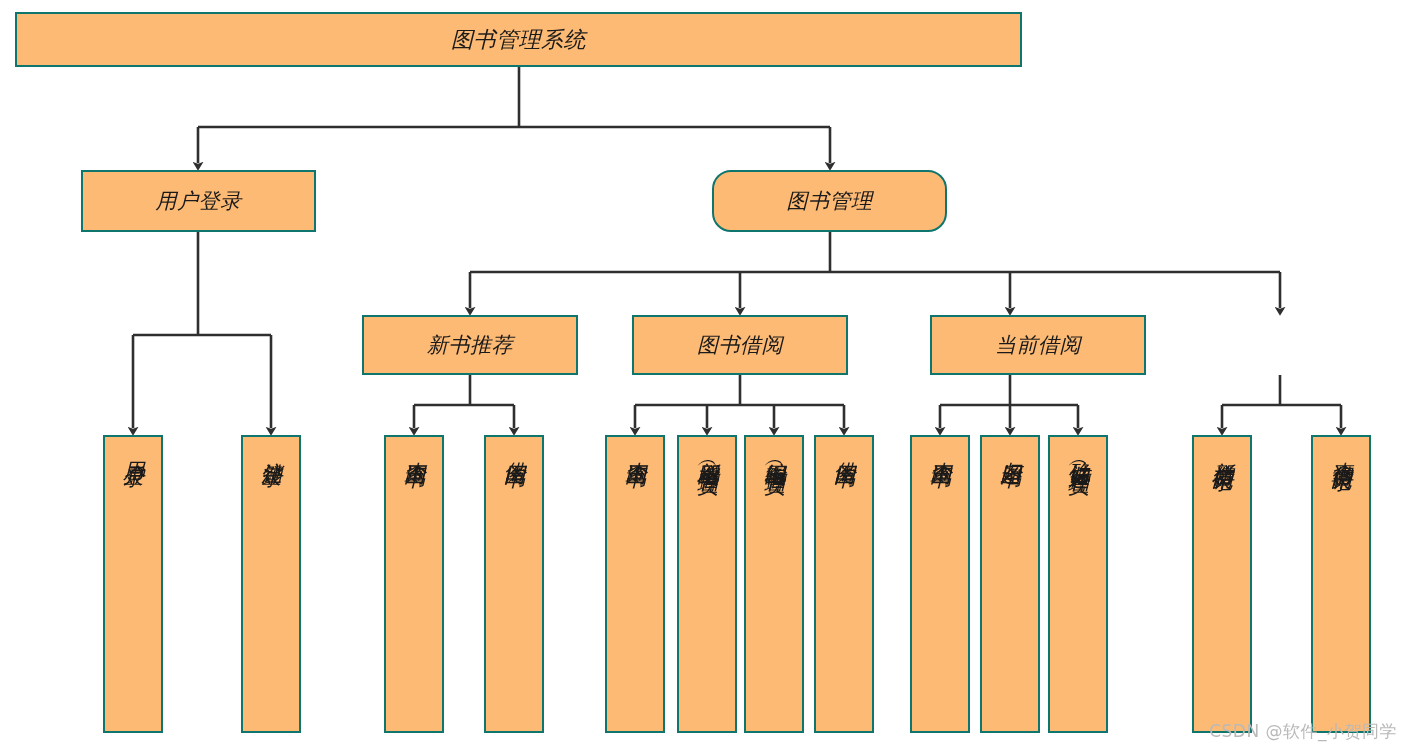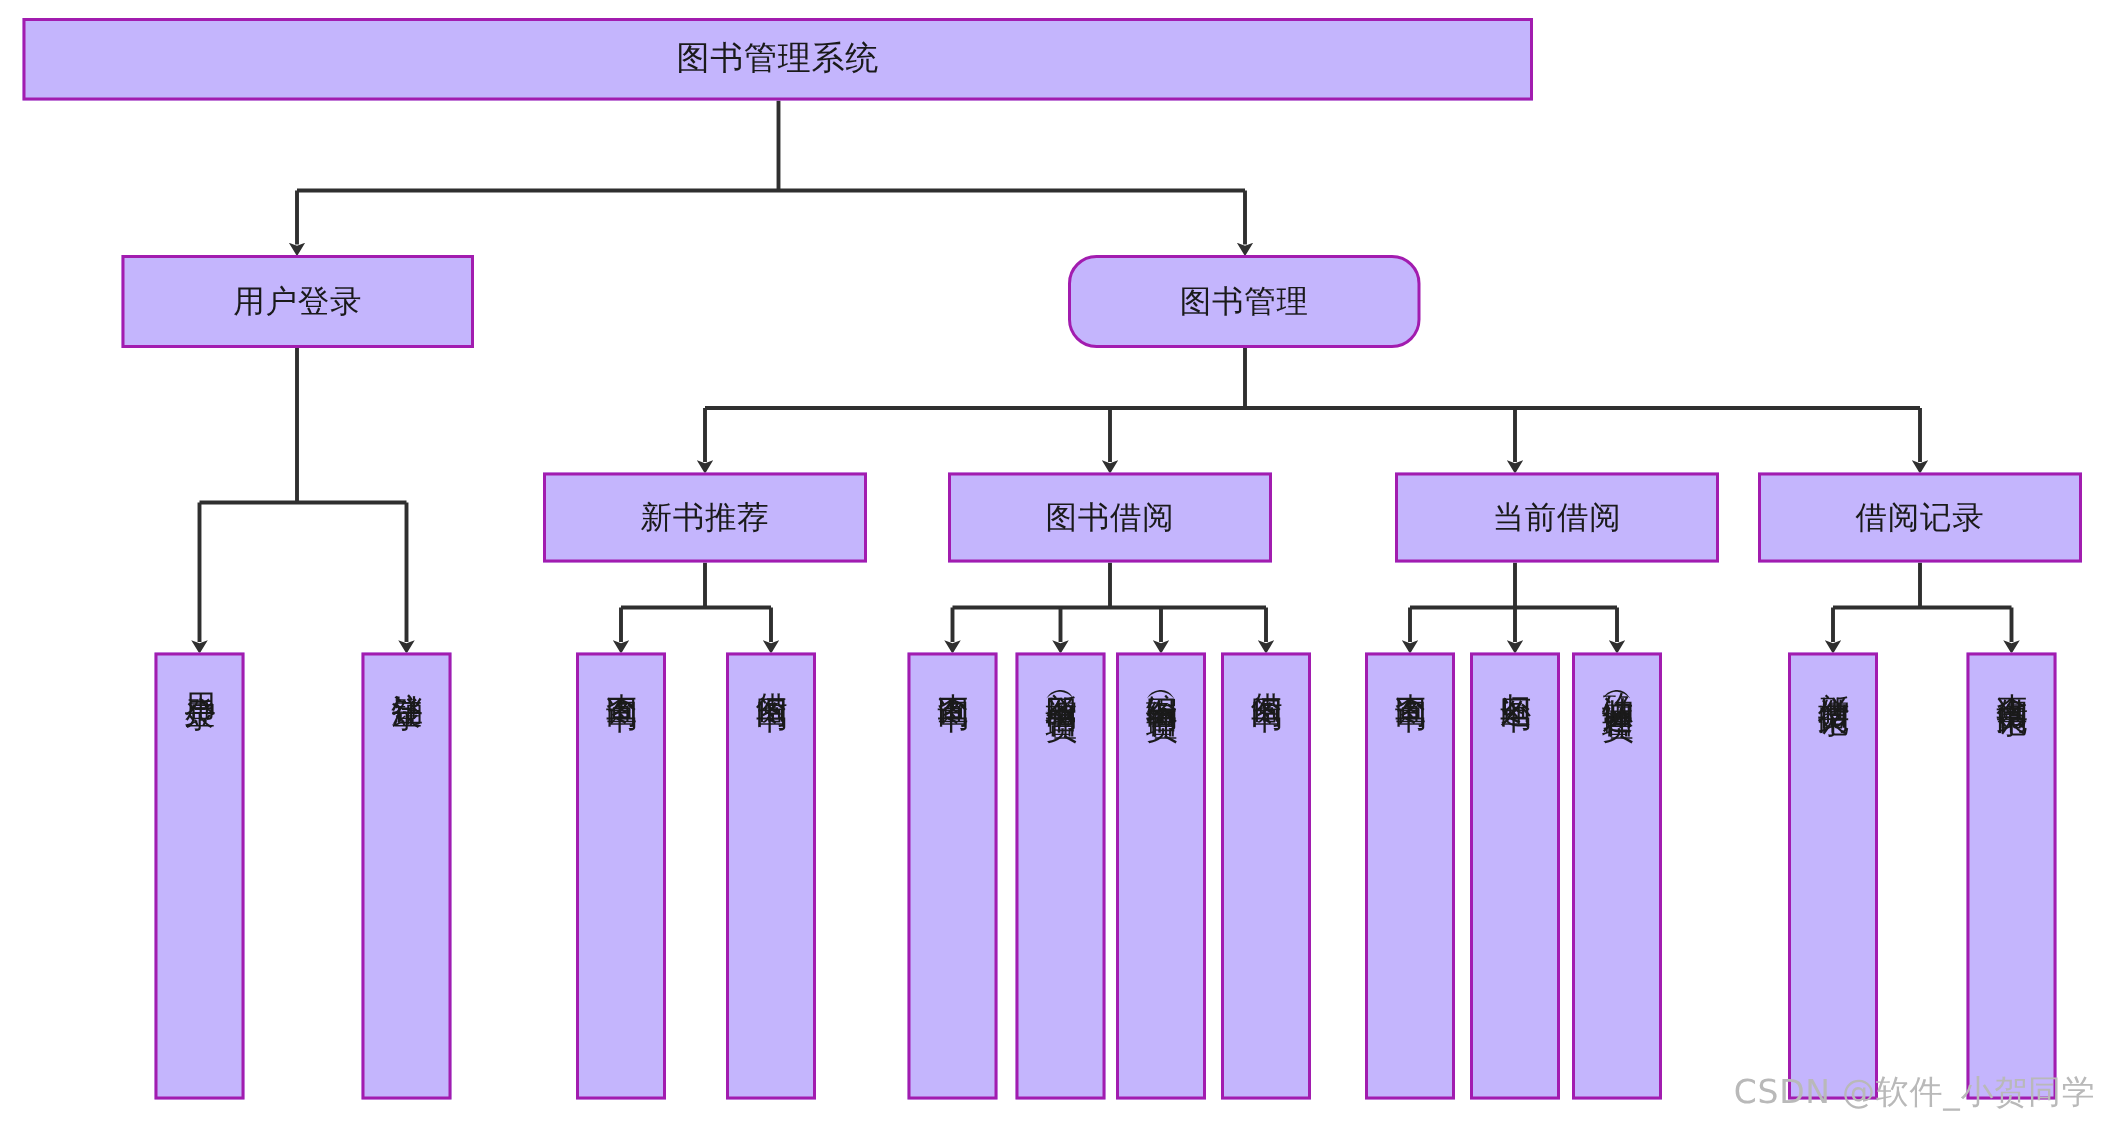--- a/index.html
+++ b/index.html
@@ -22,27 +22,28 @@
     position: absolute;
     left: 0;
     top: 0;
     width: 1405px;
     height: 747px;
     pointer-events: none;
   }
   .node {
     position: absolute;
     box-sizing: border-box;
-    background: #c4b5fd;
-    border: 2px solid #a21caf;
+    background: #fdba74;
+    border: 2px solid #0f766e;
     display: flex;
     align-items: center;
     justify-content: center;
     color: #1a1a1a;
     z-index: 2;
+    font-style: italic;
   }
   .node-label {
     display: block;
     text-align: center;
     line-height: 1.18;
     letter-spacing: 0.5px;
   }
   
   .node.h .node-label {
     font-size: 21px;
@@ -62,21 +63,21 @@
     text-orientation: upright;
     font-size: 21px;
     line-height: 1.0;
     letter-spacing: 2px;
     white-space: nowrap;
   }
   #watermark {
     position: absolute;
     right: 8px;
     bottom: 4px;
-    font-size: 22px;
+    font-size: 17px;
     color: #b9b9b9;
     letter-spacing: 0.5px;
     white-space: nowrap;
     z-index: 5;
     user-select: none;
   }
 </style>
 </head>
 <body>
 
@@ -145,23 +146,20 @@
 
   <div class="node h" style="left:362px; top:315px; width:216px; height:60px;">
     <span class="node-label">新书推荐</span>
   </div>
   <div class="node h" style="left:632px; top:315px; width:216px; height:60px;">
     <span class="node-label">图书借阅</span>
   </div>
   <div class="node h" style="left:902px; top:315px; width:216px; height:60px;margin-left:28px;">
     <span class="node-label">当前借阅</span>
   </div>
-  <div class="node h" style="left:1172px; top:315px; width:216px; height:60px;">
-    <span class="node-label">借阅记录</span>
-  </div>
 
   <div class="node v" style="left:103px; top:435px; width:60px; height:298px;">
     <span class="node-label">用户登录</span>
   </div>
   <div class="node v" style="left:241px; top:435px; width:60px; height:298px;">
     <span class="node-label">注销登录</span>
   </div>
 
   <div class="node v" style="left:384px; top:435px; width:60px; height:298px;">
     <span class="node-label">查询图书</span>

